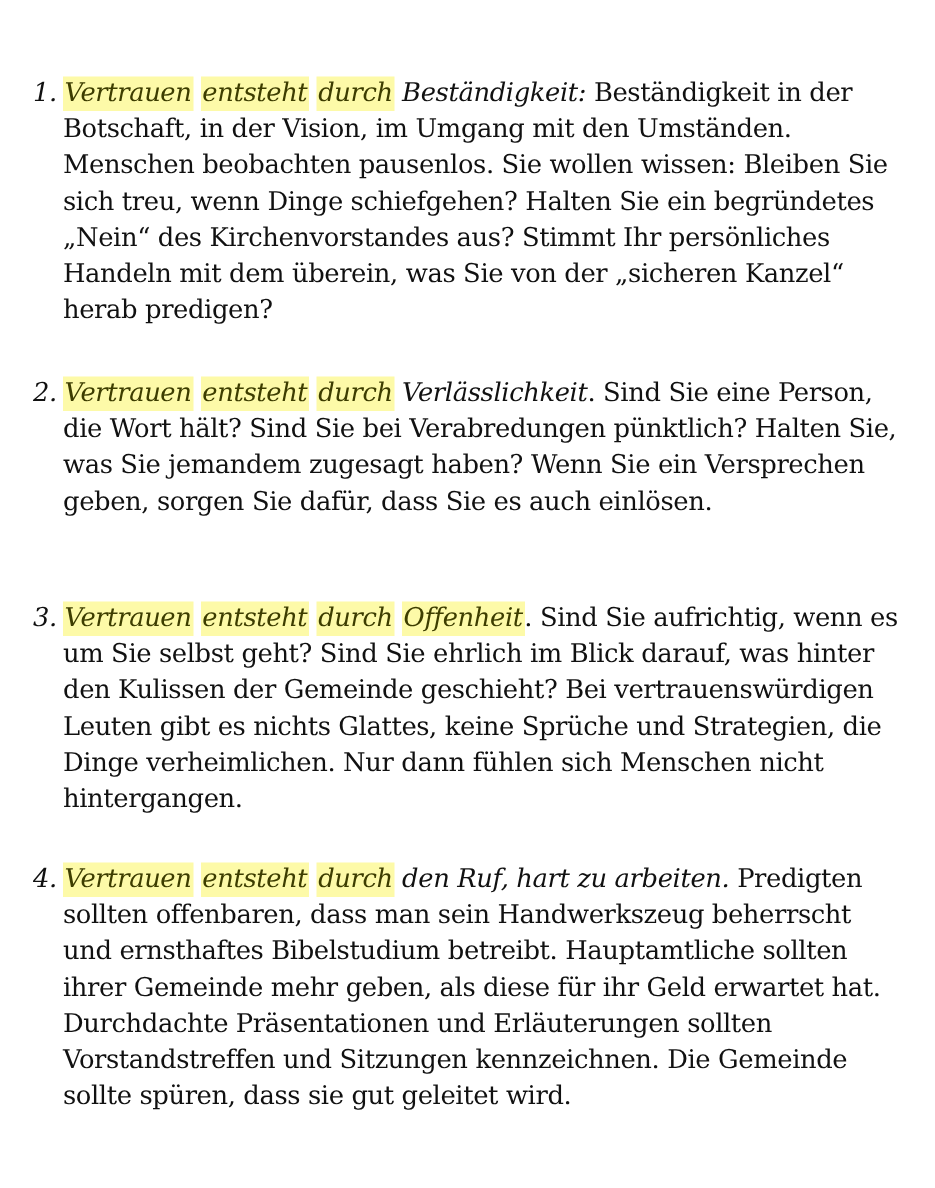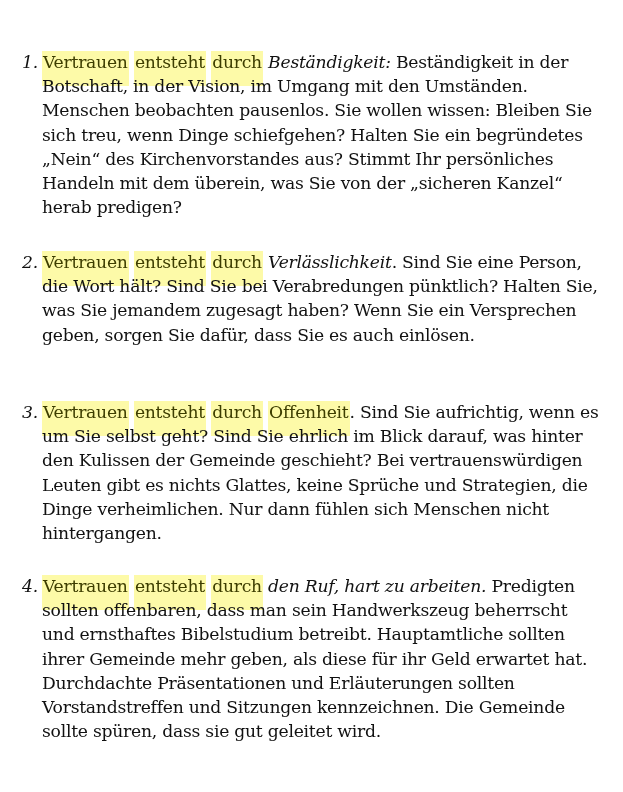--- a/index.html
+++ b/index.html
@@ -35,21 +35,22 @@
     top: 0;
     width: 20px;
     font-style: italic;
   }
   .item .body {
     margin-left: 20px;
   }
   .hl {
     background: #fdfaa8;
     color: #3d3d00;
-    padding: 1px 1px 14px 1px;
+    font-style: italic;
+    padding: 1px 1px 2px 1px;
     margin-top: 40px;
   }
   .lead-it {
     font-style: italic;
   }
   #item-1 { top: 50px; }
   #item-2 { top: 250px; }
   #item-3 { top: 400px; }
   #item-4 { top: 574px; }
 </style>

